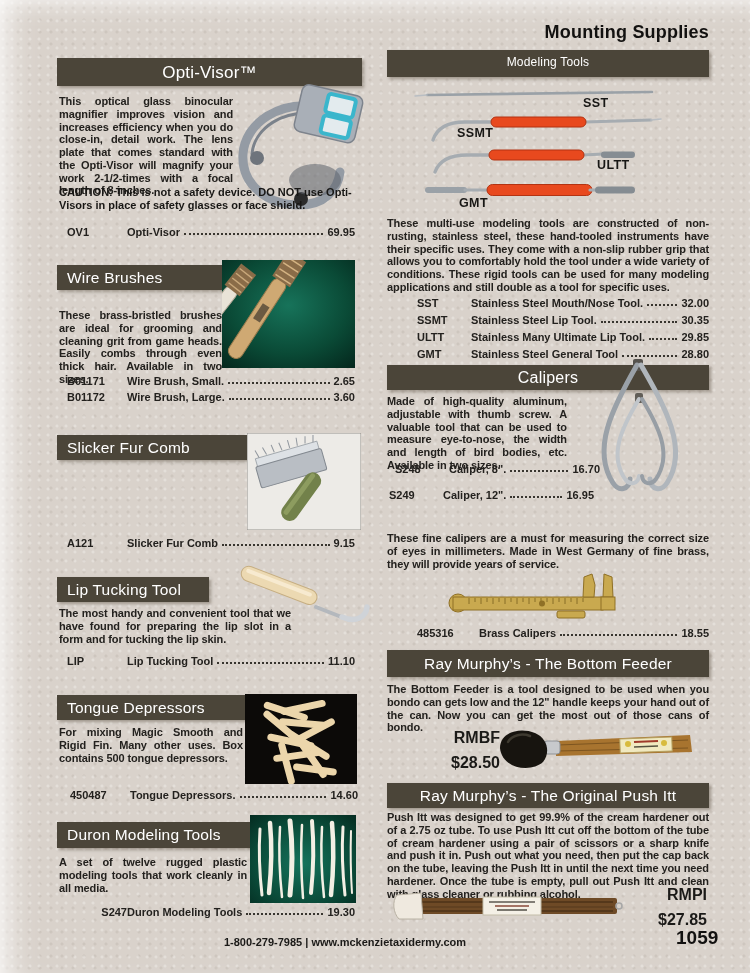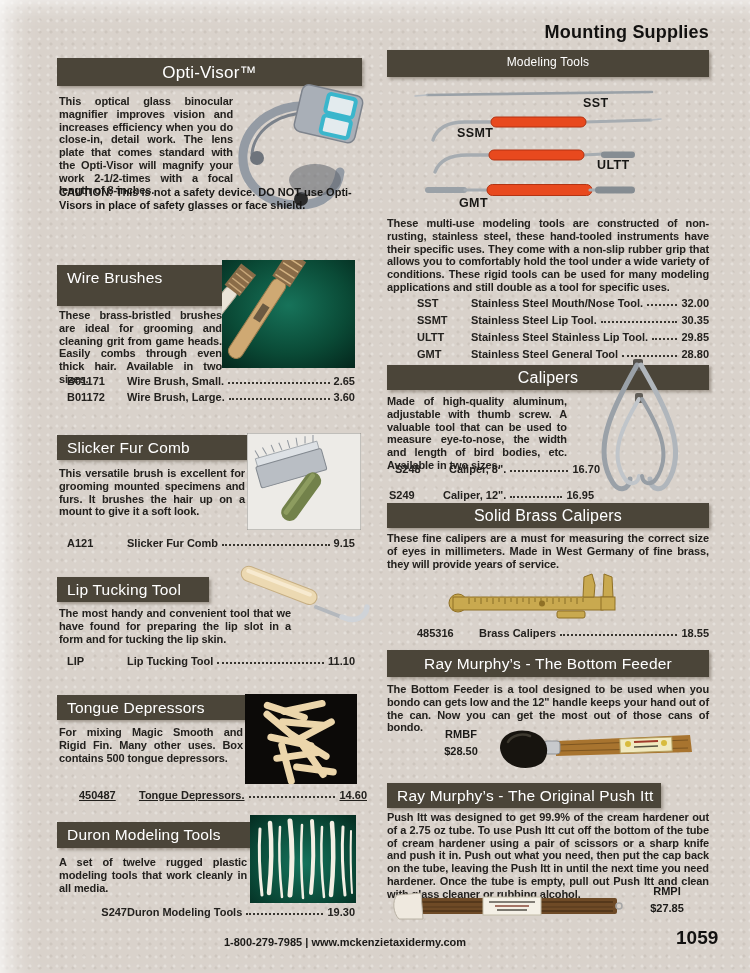--- a/index.html
+++ b/index.html
@@ -73,22 +73,22 @@
     color:#181715;
     letter-spacing:.4px;
   }
   #page-title{
     position:absolute;left:387px;top:22px;width:322px;
     text-align:right;font-size:18px;font-weight:bold;color:#121110;
     letter-spacing:.2px;
   }
   .murphy-price{
     position:absolute;
-    text-align:center;
-    font-size:11px;
+    text-align:right;
+    font-size:16px;
     font-weight:bold;
     line-height:1.55;
     color:#1b1a18;
   }
   #footer-line{
     position:absolute;top:936px;left:95px;width:500px;
     text-align:center;font-size:11px;font-weight:bold;color:#1b1a18;
   }
   #page-number{
     position:absolute;top:927px;left:676px;width:64px;
@@ -109,24 +109,30 @@
       <g transform="rotate(13 102 32)">
         <rect x="70" y="6" width="62" height="48" rx="7" fill="#a9afb7" stroke="#7d838c" stroke-width="1.5"></rect>
         <rect x="97" y="10" width="28" height="19" rx="3" fill="#e3ebee" stroke="#3ab6cc" stroke-width="4"></rect>
         <rect x="97" y="32" width="28" height="18" rx="3" fill="#e3ebee" stroke="#3ab6cc" stroke-width="4"></rect>
       </g>
       <circle cx="30" cy="74" r="7" fill="#6e747c"></circle>
       <circle cx="74" cy="115" r="7" fill="#2b2b2b"></circle>
       <ellipse cx="88" cy="96" rx="26" ry="16" fill="#5d636b" opacity=".55"></ellipse>
     </svg>
     <div class="caution" style="left:2px;top:128px;width:303px;">CAUTION: This is not a safety device. DO NOT use Opti-Visors in place of safety glasses or face shield.</div>
+    <div class="prow" style="left:10px;top:168px;width:288px;">
+      <span class="pcode">OV1</span>
+      <span class="pname">Opti-Visor</span>
+      <span class="pdots"></span>
+      <span class="pprice">69.95</span>
+    </div>
   </div>
 
   <div class="sec" style="left:57px;top:263px;width:305px;height:150px;">
-    <div class="hdr" style="left:0;top:2px;width:170px;height:41px;">Wire Brushes</div>
+    <div class="hdr" style="left:0;top:2px;width:170px;height:25px;">Wire Brushes</div>
     <svg class="ph" style="left:165px;top:-3px;" width="133" height="108" viewBox="0 0 133 108">
       <defs>
         <radialGradient id="gw" cx="50%" cy="42%" r="75%">
           <stop offset="0%" stop-color="#17735a"></stop>
             <stop offset="60%" stop-color="#0a4a36"></stop>
             <stop offset="100%" stop-color="#04281d"></stop>
         </radialGradient>
       </defs>
       <rect width="133" height="108" fill="url(#gw)"></rect>
       <g transform="translate(20,4) rotate(38)">
@@ -179,21 +185,20 @@
             <line x1="56" y1="15" x2="57" y2="7"></line>
           <line x1="64" y1="15" x2="66" y2="8"></line>
             <line x1="72" y1="16" x2="74" y2="9"></line>
         </g>
       </g>
       <g transform="rotate(36 62 52)">
         <rect x="54" y="38" width="17" height="56" rx="8.5" fill="#72814a"></rect>
         <rect x="57" y="40" width="5" height="50" rx="2.5" fill="#8d9c5f"></rect>
       </g>
     </svg>
-    <div class="desc" style="left:2px;top:34px;width:186px;">This versatile brush is excellent for grooming mounted specimens and furs. It brushes the hair up on a mount to give it a soft look.</div>
     <div class="prow" style="left:10px;top:104px;width:288px;">
       <span class="pcode">A121</span>
       <span class="pname">Slicker Fur Comb</span>
       <span class="pdots"></span>
       <span class="pprice">9.15</span>
     </div>
   </div>
 
   <div class="sec" style="left:57px;top:575px;width:305px;height:100px;">
     <div class="hdr" style="left:0;top:2px;width:152px;height:25px;">Lip Tucking Tool</div>
@@ -226,21 +231,21 @@
         <rect x="44" y="34" width="48" height="7" rx="3.5" transform="rotate(-28 68 37)"></rect>
         <rect x="22" y="44" width="48" height="7" rx="3.5" transform="rotate(12 46 47)"></rect>
         <rect x="40" y="48" width="48" height="7" rx="3.5" transform="rotate(32 64 51)"></rect>
         <rect x="28" y="58" width="48" height="7" rx="3.5" transform="rotate(-8 52 61)"></rect>
         <rect x="46" y="62" width="44" height="7" rx="3.5" transform="rotate(55 68 65)"></rect>
         <rect x="20" y="66" width="44" height="7" rx="3.5" transform="rotate(75 42 69)"></rect>
         <rect x="48" y="72" width="44" height="7" rx="3.5" transform="rotate(8 70 75)"></rect>
       </g>
     </svg>
     <div class="desc" style="left:2px;top:32px;width:184px;">For mixing Magic Smooth and Rigid Fin. Many other uses. Box contains 500 tongue depressors.</div>
-    <div class="prow" style="left:22px;top:95px;width:288px;text-decoration:underline;">
+    <div class="prow" style="left:13px;top:95px;width:288px;">
       <span class="pcode">450487</span>
       <span class="pname">Tongue Depressors.</span>
       <span class="pdots"></span>
       <span class="pprice">14.60</span>
     </div>
   </div>
 
   <div class="sec" style="left:57px;top:820px;width:305px;height:105px;">
     <div class="hdr" style="left:0;top:2px;width:202px;height:26px;">Duron Modeling Tools</div>
     <svg class="ph" style="left:193px;top:-5px;" width="106" height="88" viewBox="0 0 106 88">
@@ -312,21 +317,21 @@
       <span class="pprice">32.00</span>
     </div>
     <div class="prow rrow" style="left:30px;top:264px;width:292px;">
       <span class="pcode">SSMT</span>
       <span class="pname">Stainless Steel Lip Tool.</span>
       <span class="pdots"></span>
       <span class="pprice">30.35</span>
     </div>
     <div class="prow rrow" style="left:30px;top:281px;width:292px;">
       <span class="pcode">ULTT</span>
-      <span class="pname">Stainless Steel Stainless Lip Tool.</span>
+      <span class="pname">Stainless Many Ultimate Lip Tool.</span>
       <span class="pdots"></span>
       <span class="pprice">29.85</span>
     </div>
     <div class="prow rrow" style="left:30px;top:298px;width:292px;">
       <span class="pcode">GMT</span>
       <span class="pname">Stainless Steel General Tool</span>
       <span class="pdots"></span>
       <span class="pprice">28.80</span>
     </div>
   </div>
@@ -350,21 +355,20 @@
     </div>
     <div class="prow rrow" style="left:2px;top:124px;width:205px;">
       <span class="pcode">S249</span>
       <span class="pname">Caliper, 12".</span>
       <span class="pdots"></span>
       <span class="pprice">16.95</span>
     </div>
   </div>
 
   <div class="sec" style="left:387px;top:503px;width:322px;height:145px;">
-    <div class="hdr center" style="left:0;top:0;width:322px;height:25px;font-size:16px;">Solid Brass Calipers</div>
     <div class="desc" style="left:0;top:29px;width:322px;">These fine calipers are a must for measuring the correct size of eyes in millimeters.  Made in West Germany of fine brass, they will provide years of service.</div>
     <svg class="ph" style="left:58px;top:68px;" width="180" height="54" viewBox="0 0 180 54">
       <rect x="112" y="40" width="28" height="7" rx="2" fill="#c9a94f" stroke="#8f7026"></rect>
       <circle cx="13" cy="32" r="9" fill="#c9a94f" stroke="#8f7026"></circle>
       <circle cx="13" cy="31" r="2.5" fill="#6b5420"></circle>
       <rect x="8" y="26" width="150" height="13" fill="#c9a94f" stroke="#8f7026"></rect>
       <g stroke="#7a5f1f" stroke-width=".8">
         <line x1="24" y1="27" x2="24" y2="33"></line>
           <line x1="30" y1="27" x2="30" y2="31"></line>
         <line x1="36" y1="27" x2="36" y2="33"></line>
@@ -415,21 +419,21 @@
       <circle cx="172" cy="21" r="3" fill="#d8bb3e"></circle>
       <line x1="142" y1="20" x2="166" y2="19" stroke="#a03a2a" stroke-width="2"></line>
       <line x1="142" y1="25" x2="166" y2="24" stroke="#55513f" stroke-width="1.5"></line>
       <rect x="52" y="19" width="16" height="13" rx="3" fill="#c7c9cc" stroke="#8f9296"></rect>
       <path d="M8,26 C8,10 28,5 43,11 C55,16 59,30 51,40 C39,51 10,47 8,26 Z" fill="#17140f"></path>
       <path d="M16,20 C20,13 30,11 38,14" fill="none" stroke="#3e3a30" stroke-width="2.5" stroke-linecap="round"></path>
     </svg>
   </div>
 
   <div class="sec" style="left:387px;top:783px;width:322px;height:145px;">
-    <div class="hdr center" style="left:0;top:0;width:274px;height:25px;font-size:15.5px;">Ray Murphy’s - The Original Push Itt</div>
+    <div class="hdr center" style="left:0;top:0;width:322px;height:25px;font-size:15.5px;">Ray Murphy’s - The Original Push Itt</div>
     <div class="desc" style="left:0;top:28px;width:322px;">Push Itt was designed to get 99.9% of the cream hardener out of a 2.75 oz tube. To use Push Itt cut off the bottom of the tube of cream hardener using a pair of scissors or a sharp knife and push it in.  Push out what you need, then put the cap back on the tube, leaving the Push Itt in until the next time you need hardener.  Once the tube is empty, pull out Push Itt and clean with glass cleaner or rubbing alcohol.</div>
     <svg class="ph" style="left:4px;top:102px;" width="234" height="42" viewBox="0 0 234 42">
       <rect x="26" y="13" width="200" height="16" rx="2" fill="#6e4a26"></rect>
       <line x1="30" y1="17" x2="222" y2="17" stroke="#4e3318" stroke-width="1.3"></line>
       <line x1="30" y1="22" x2="222" y2="22" stroke="#55391c" stroke-width="1"></line>
       <line x1="30" y1="26" x2="222" y2="26" stroke="#4e3318" stroke-width="1.3"></line>
       <rect x="92" y="12" width="58" height="18" fill="#f4f0e6" stroke="#c4bda9"></rect>
       <line x1="98" y1="17" x2="144" y2="17" stroke="#5c5950" stroke-width="1.6"></line>
       <line x1="104" y1="21" x2="138" y2="21" stroke="#8a4a3a" stroke-width="1.6"></line>
       <line x1="106" y1="25" x2="136" y2="25" stroke="#5c5950" stroke-width="1.6"></line>

